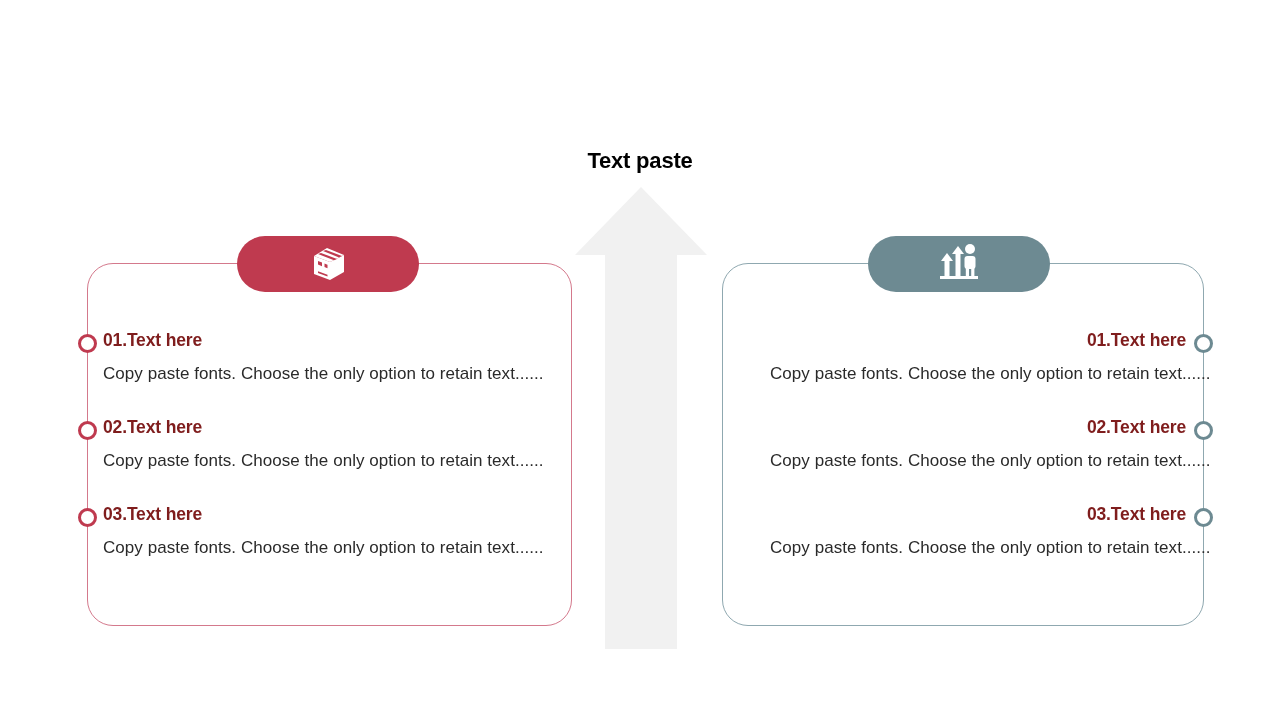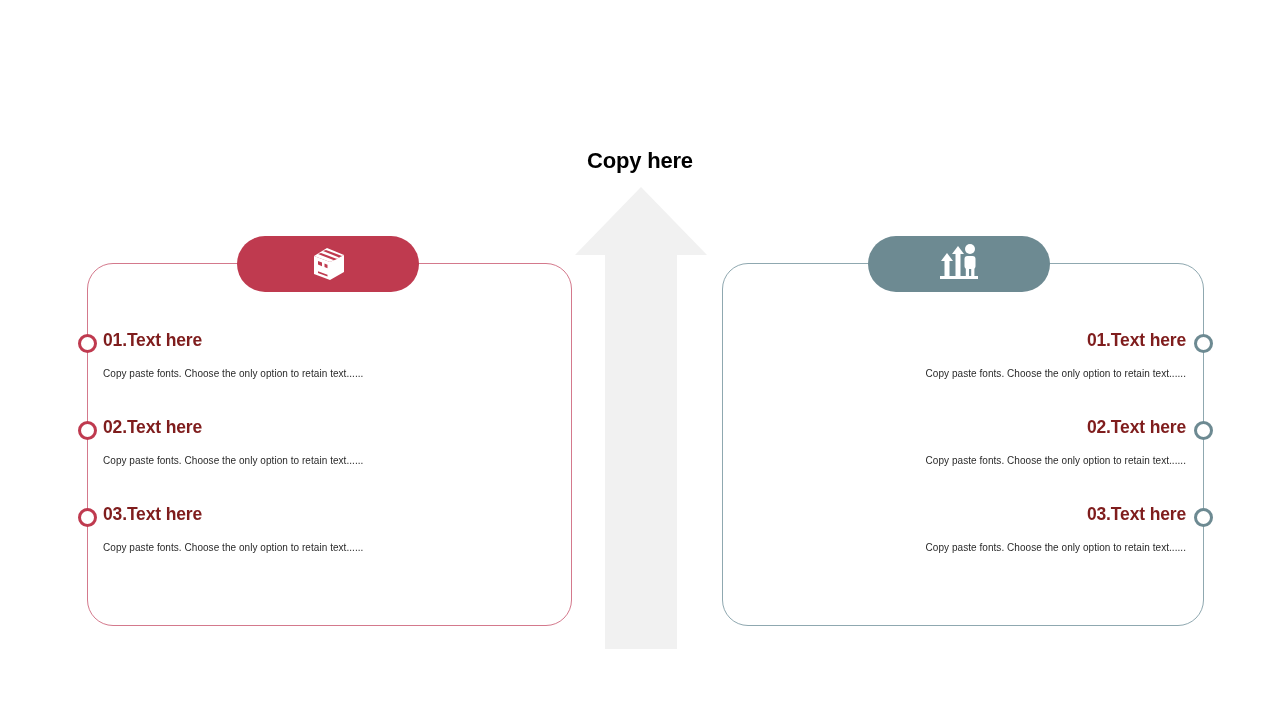--- a/index.html
+++ b/index.html
@@ -126,34 +126,34 @@
   .item-title {
     font-size: 17.5px;
     font-weight: bold;
     color: #7f1d1d;
     line-height: 22px;
     letter-spacing: -0.15px;
     white-space: nowrap;
   }
   .item-desc {
     margin-top: 15px;
-    font-size: 10px;
+    font-size: 17px;
     font-weight: normal;
     color: #2a2a2a;
     line-height: 15px;
     letter-spacing: 0.05px;
     white-space: nowrap;
   }
 </style>
 </head>
 <body>
 
 <div id="slide">
 
-  <div class="center-title">Copy here</div>
+  <div class="center-title">Text paste</div>
 
   <div class="center-arrow">
     <svg width="142" height="470" viewBox="0 0 142 470" xmlns="http://www.w3.org/2000/svg">
       <polygon points="71,4 137,72 107,72 107,466 35,466 35,72 5,72" fill="#F1F1F1"></polygon>
     </svg>
   </div>
 
   <div class="panel panel-left"></div>
   <div class="pill-mask pill-mask-left"></div>
 

